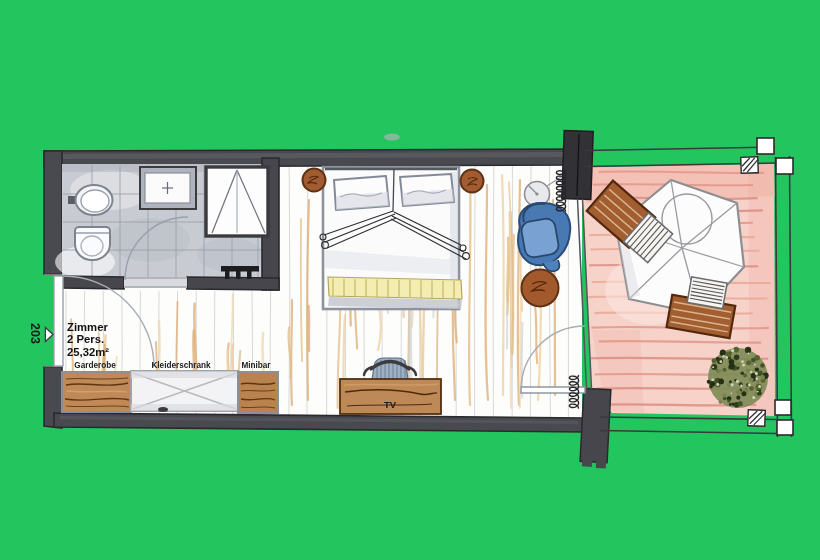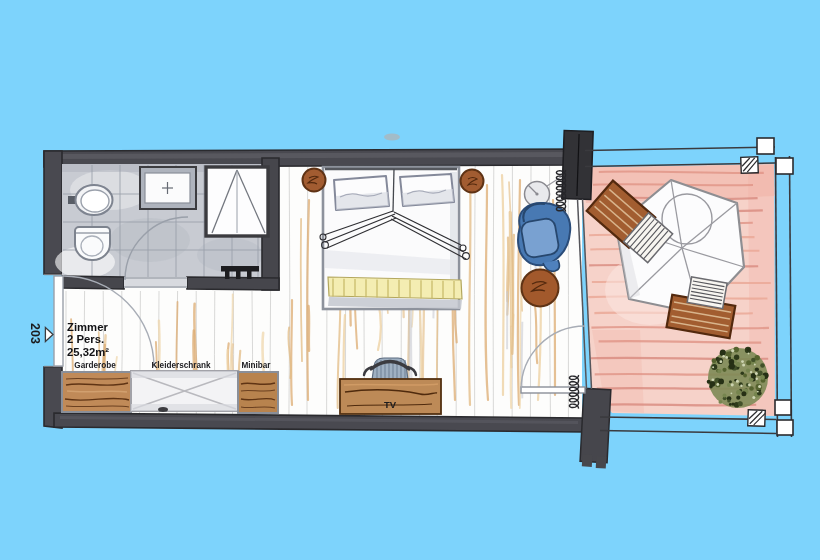--- a/index.html
+++ b/index.html
@@ -1,16 +1,16 @@
 <!DOCTYPE html>
 <html><head>
 <meta charset="utf-8">
 <style>
 html,body{margin:0;padding:0;background:#ffffff;}
-.page{position:relative;width:820px;height:560px;background:#7dd3fc;overflow:hidden;font-family:"Liberation Sans",sans-serif;}
+.page{position:relative;width:820px;height:560px;background:#22c55e;overflow:hidden;font-family:"Liberation Sans",sans-serif;}
 </style>
 </head>
 <body>
 <div class="page">
 <svg width="820" height="560" viewBox="0 0 820 560">
 
 <g>
 <rect x="62" y="160" width="520" height="262" fill="#fdfdfc"></rect>
 <path d="M66.0,291.0 Q66.4,352.6 65.1,414.3" stroke="#c9c9c7" stroke-width="1" fill="none" opacity="0.7"></path>
         <path d="M84.6,291.0 Q83.9,352.8 84.0,414.7" stroke="#c9c9c7" stroke-width="1" fill="none" opacity="0.7"></path>

